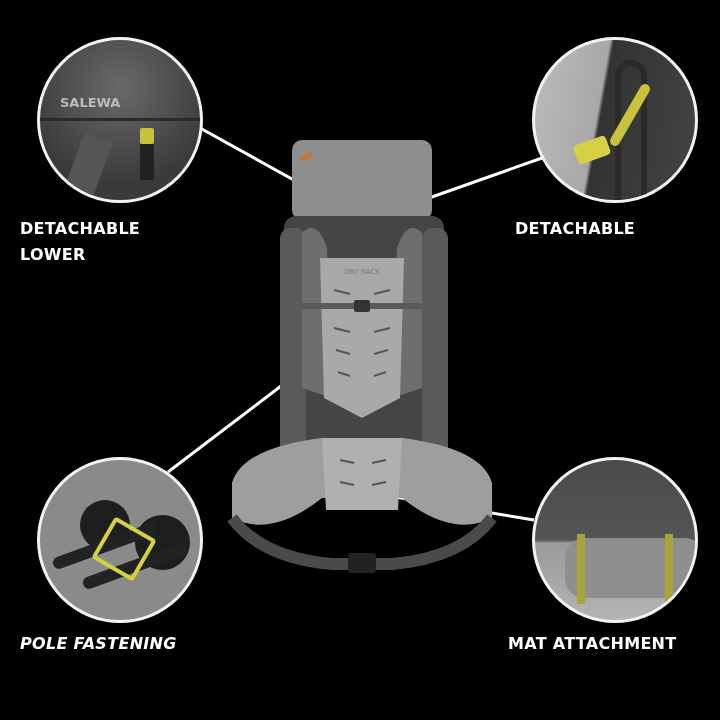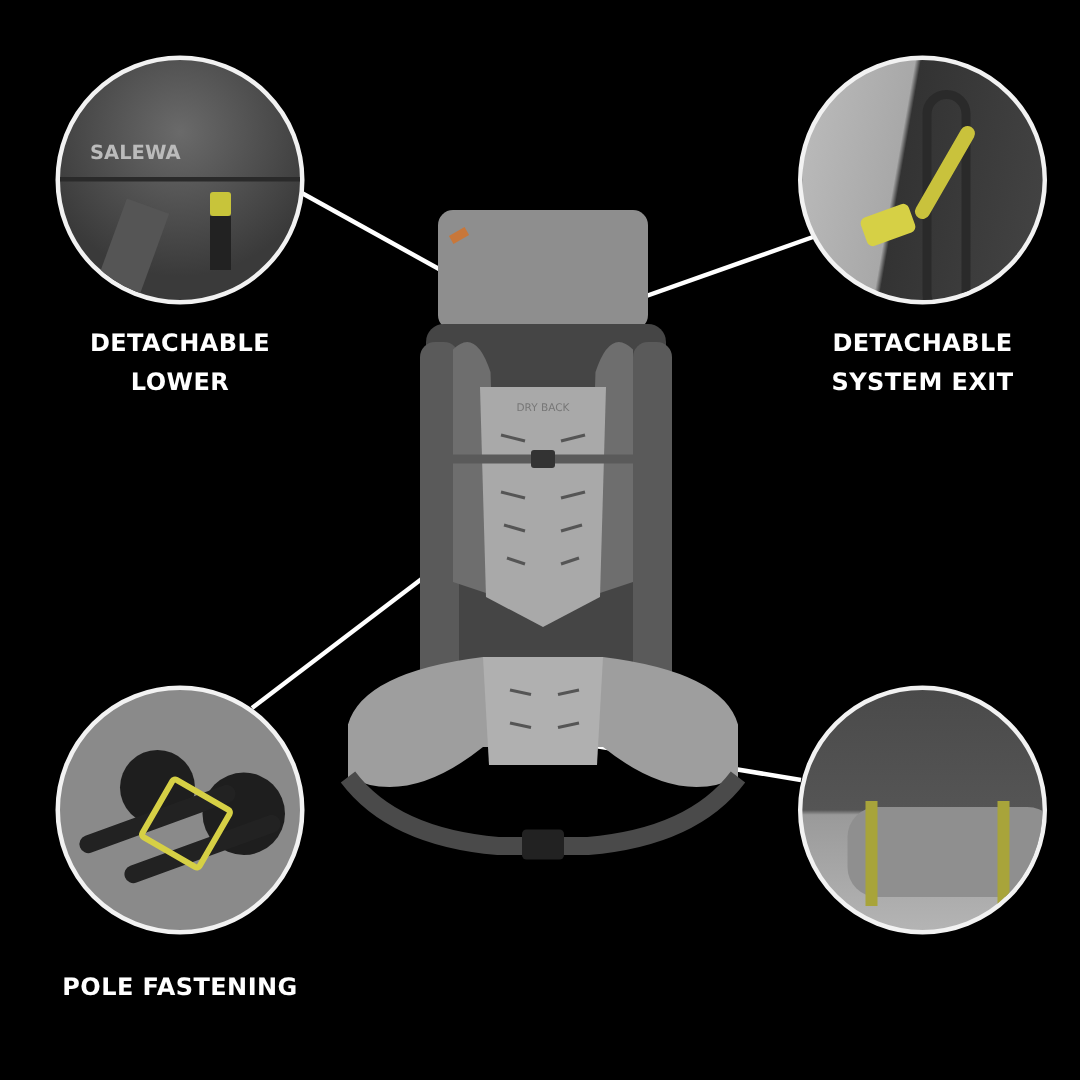--- a/index.html
+++ b/index.html
@@ -1,17 +1,17 @@
 <!DOCTYPE html>
 <html><head>
 <meta charset="utf-8">
 <style>
   html, body { margin:0; padding:0; background:#000; }
   body { width:720px; height:720px; position:relative; overflow:hidden; font-family:"DejaVu Sans", sans-serif; }
-  .label { position:absolute; color:#fff; font-weight:bold; font-size:16px; letter-spacing:0.3px; text-align:center; line-height:26px; }
+  .label { position:absolute; color:#fff; font-weight:bold; font-size:16px; letter-spacing:0.3px; line-height:26px; }
   .circle { position:absolute; border-radius:50%; border:3px solid #f2f2f2; overflow:hidden; box-sizing:border-box; }
   svg.lines { position:absolute; left:0; top:0; }
   .pack { position:absolute; }
 </style>
 </head>
 <body>
 
 <svg class="lines" width="720" height="720">
   <line x1="200" y1="128" x2="348" y2="210" stroke="#fff" stroke-width="3"></line>
   <line x1="542" y1="158" x2="395" y2="210" stroke="#fff" stroke-width="3"></line>
@@ -88,19 +88,19 @@
   <div style="position:absolute;left:42px;top:74px;width:8px;height:70px;background:#a8a43a;"></div>
   <div style="position:absolute;left:130px;top:74px;width:8px;height:70px;background:#a8a43a;"></div>
 </div>
 
 <div class="label" style="left:20px;top:216px;width:200px;">
   <div>DETACHABLE</div>
   <div>LOWER</div>
 </div>
 <div class="label" style="left:515px;top:216px;width:200px;">
   <div>DETACHABLE</div>
-  <div>SYSTEM EXIT</div>
 </div>
-<div class="label" style="left:20px;top:645px;width:200px;">
+<div class="label" style="left:20px;top:631px;width:200px;font-style:italic;">
   <div>POLE FASTENING</div>
 </div>
 <div class="label" style="left:508px;top:631px;width:200px;">
+  <div>MAT ATTACHMENT</div>
 </div>
 
 </body></html>

